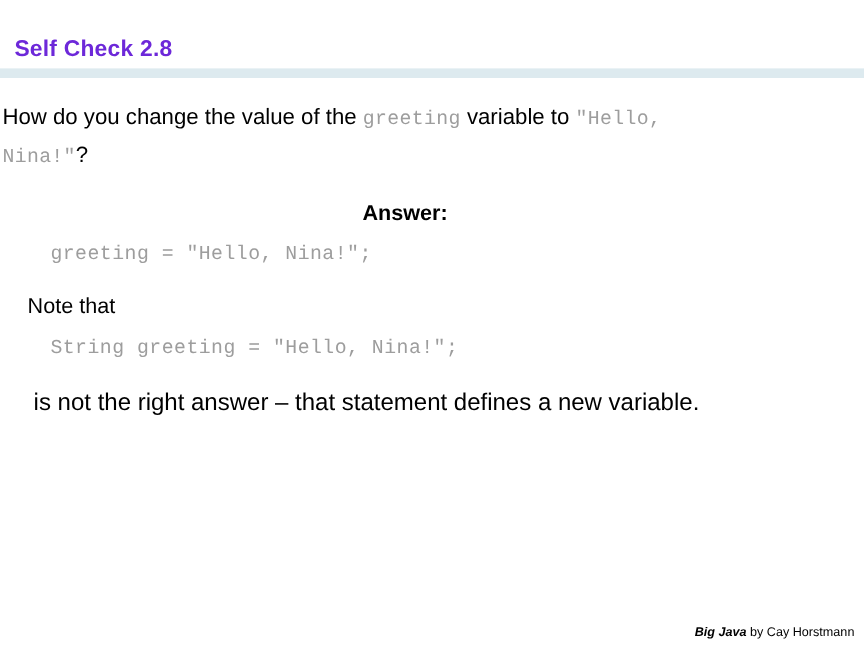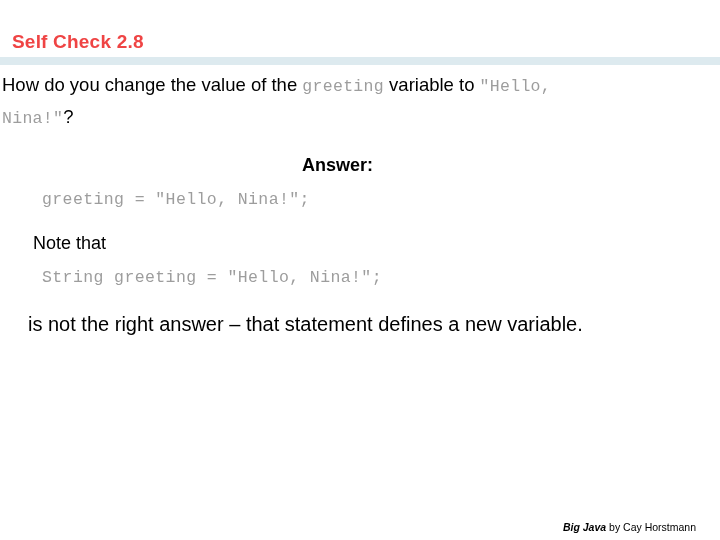--- a/index.html
+++ b/index.html
@@ -25,38 +25,38 @@
 
   
   .slide-title {
     position: absolute;
     left: 12px;
     top: 30px;
     font-size: 19px;
     font-weight: bold;
     letter-spacing: 0.2px;
     line-height: 24px;
-    color: #ef4444;
+    color: #6d28d9;
     white-space: nowrap;
   }
 
   .title-rule {
     position: absolute;
     left: 0;
     top: 57px;
     width: 720px;
     height: 8px;
     background: #ddeaef;
   }
 
   
   .content {
     position: absolute;
     left: 0;
-    top: 66px;
+    top: 78px;
     width: 648px;
   }
 
   .para {
     font-size: 18.5px;
     line-height: 30px;
     color: #000000;
   }
 
   .question {
@@ -86,37 +86,37 @@
     font-family: "Liberation Mono", "DejaVu Sans Mono", monospace;
     font-size: 16.5px;
     line-height: 22px;
     color: #9d9d9d;
     letter-spacing: 0.4px;
     white-space: pre;
   }
 
   .note-label {
     margin-top: 19px;
-    margin-left: 33px;
+    margin-left: 23px;
     font-size: 18px;
     font-weight: normal;
     line-height: 26px;
   }
 
   .closing {
     margin-top: 22px;
     margin-left: 28px;
     font-size: 20px;
     line-height: 26px;
   }
 
   
   .footer {
     position: absolute;
-    right: 24px;
+    right: 8px;
     bottom: 6px;
     text-align: right;
     font-size: 10.5px;
     line-height: 14px;
     color: #000000;
   }
   .footer-line1 .book {
     font-style: italic;
     font-weight: bold;
   }

